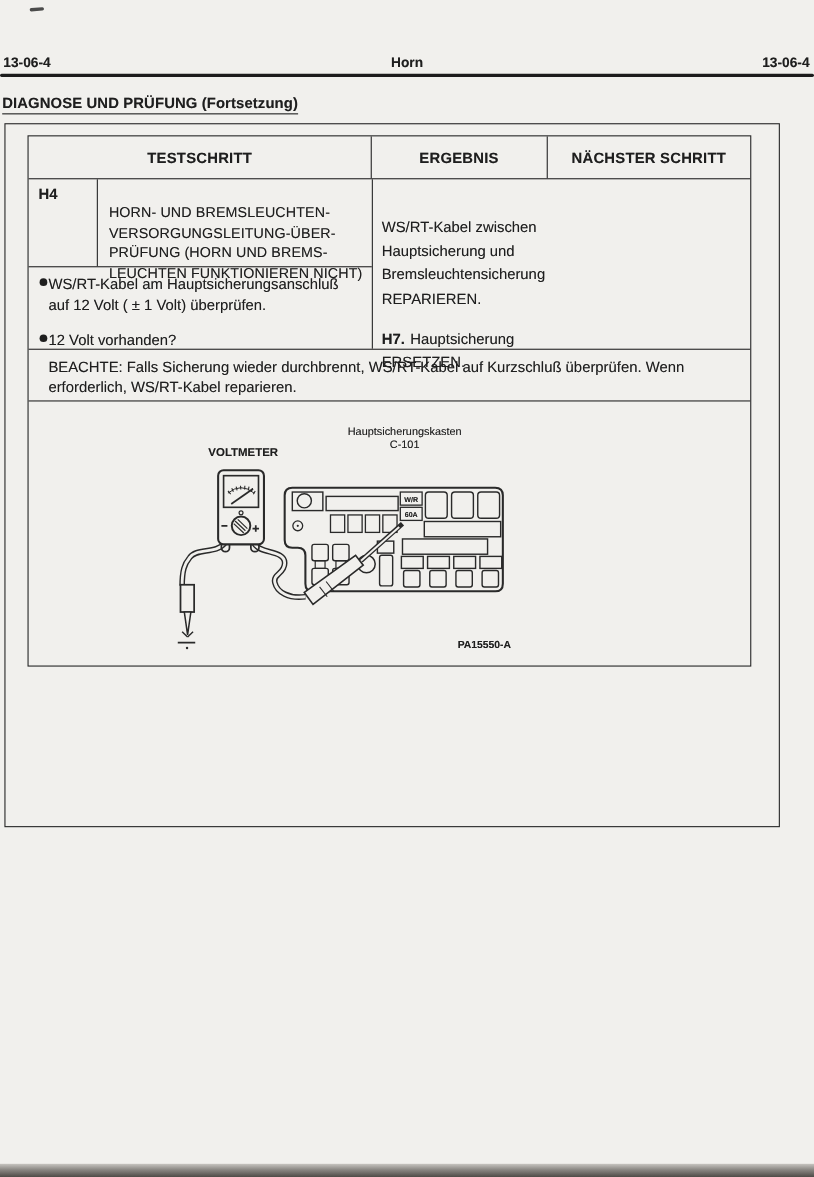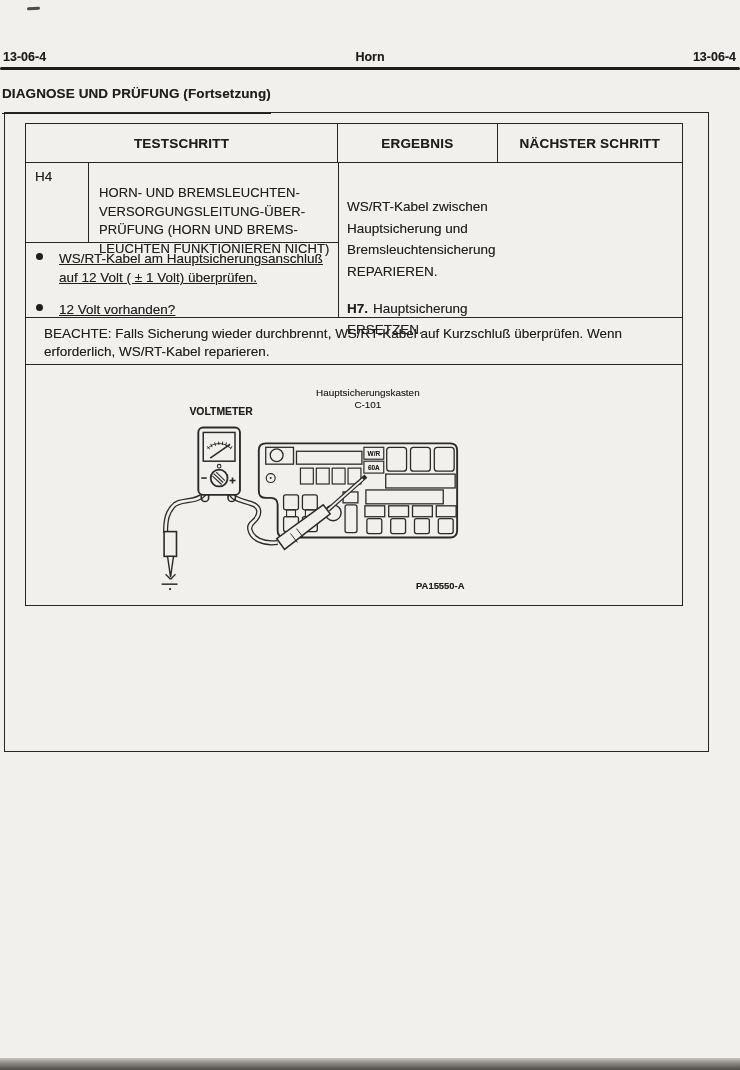--- a/index.html
+++ b/index.html
@@ -7,41 +7,41 @@
        font-family:"Liberation Sans","DejaVu Sans",sans-serif;color:#1e1e1e;
        overflow:hidden;-webkit-font-smoothing:antialiased;}
   .ink{color:#1e1e1e;text-shadow:0 0 .5px rgba(30,30,30,.45);}
   
   .pg-head{position:absolute;top:50px;left:0;width:740px;height:16px;font-size:12.5px;font-weight:bold;}
   .pg-head .left{position:absolute;left:3px;top:0;}
   .pg-head .center{position:absolute;left:0;right:0;top:0;text-align:center;}
   .pg-head .right{position:absolute;right:4px;top:0;}
   .pg-rule{position:absolute;top:67px;left:0;width:740px;height:3px;background:#1c1c1c;border-radius:2px;}
   .sec-title{position:absolute;top:86px;left:2px;font-size:13.5px;font-weight:bold;
-             border-bottom:1.6px solid #1e1e1e;padding-bottom:12px;letter-spacing:.1px;}
+             border-bottom:1.6px solid #1e1e1e;padding-bottom:2px;letter-spacing:.1px;}
   .scan-dash{position:absolute;top:7px;left:27px;width:13px;height:3px;background:#4b4b4b;border-radius:2px;transform:rotate(-4deg);}
   
   .outer-box{position:absolute;left:4px;top:112px;width:705px;height:640px;border:1.6px solid #262626;box-sizing:border-box;}
   .inner-box{position:absolute;left:20px;top:10px;width:658px;height:483px;border:1.7px solid #262626;box-sizing:border-box;
              display:flex;flex-direction:column;background:transparent;}
   
   .thead{display:flex;height:39px;flex:0 0 39px;border-bottom:1.7px solid #262626;box-sizing:border-box;}
   .thead .hc{box-sizing:border-box;display:flex;align-items:center;justify-content:center;
              font-weight:bold;font-size:13.5px;letter-spacing:.2px;}
   .tbody{display:flex;height:155px;flex:0 0 155px;border-bottom:1.7px solid #262626;box-sizing:border-box;}
   .c1{width:312px;box-sizing:border-box;position:relative;}
   .c2{width:160px;box-sizing:border-box;position:relative;border-left:1.7px solid #262626;}
   .c3{width:186px;box-sizing:border-box;position:relative;border-left:1.7px solid #262626;}
   .steprow{display:flex;height:80px;border-bottom:1.7px solid #262626;box-sizing:border-box;}
-  .stepid{width:63px;box-sizing:border-box;border-right:1.7px solid #262626;font-weight:normal;
+  .stepid{width:63px;box-sizing:border-box;border-right:1.7px solid #262626;font-weight:bold;
           font-size:13.5px;padding:6px 0 0 9px;}
   .steptitle{flex:1;padding:5px 4px 0 10px;font-size:13px;line-height:18.5px;white-space:pre-line;letter-spacing:.1px;margin-top:16px;}
   .bullet{position:absolute;left:10px;font-size:13.5px;line-height:19px;}
   .bullet .dot{position:absolute;left:0;top:4px;width:7px;height:7px;background:#1e1e1e;border-radius:50%;}
-  .bullet .btxt{display:block;margin-left:23px;white-space:pre-line;text-decoration:underline;}
+  .bullet .btxt{display:block;margin-left:8px;white-space:pre-line;}
   .res-label{position:absolute;left:34px;font-size:13.5px;}
   .arrow{position:absolute;right:7px;width:0;height:0;border-top:4.5px solid transparent;
          border-bottom:4.5px solid transparent;border-left:7.5px solid #1e1e1e;}
   .next-block{position:absolute;left:8px;right:4px;font-size:13.5px;line-height:21.5px;white-space:pre-line;}
   .next-block .ref{font-weight:bold;text-align:right;}
   .next-block .after-ref{padding-left:5px;}
   .tnote{height:47px;flex:0 0 47px;border-bottom:1.7px solid #262626;box-sizing:border-box;
          padding:7px 10px 0 18px;font-size:13.5px;line-height:17.5px;white-space:pre-line;}
   .tdiagram{flex:1;position:relative;}
   .tdiagram svg{display:block;}

